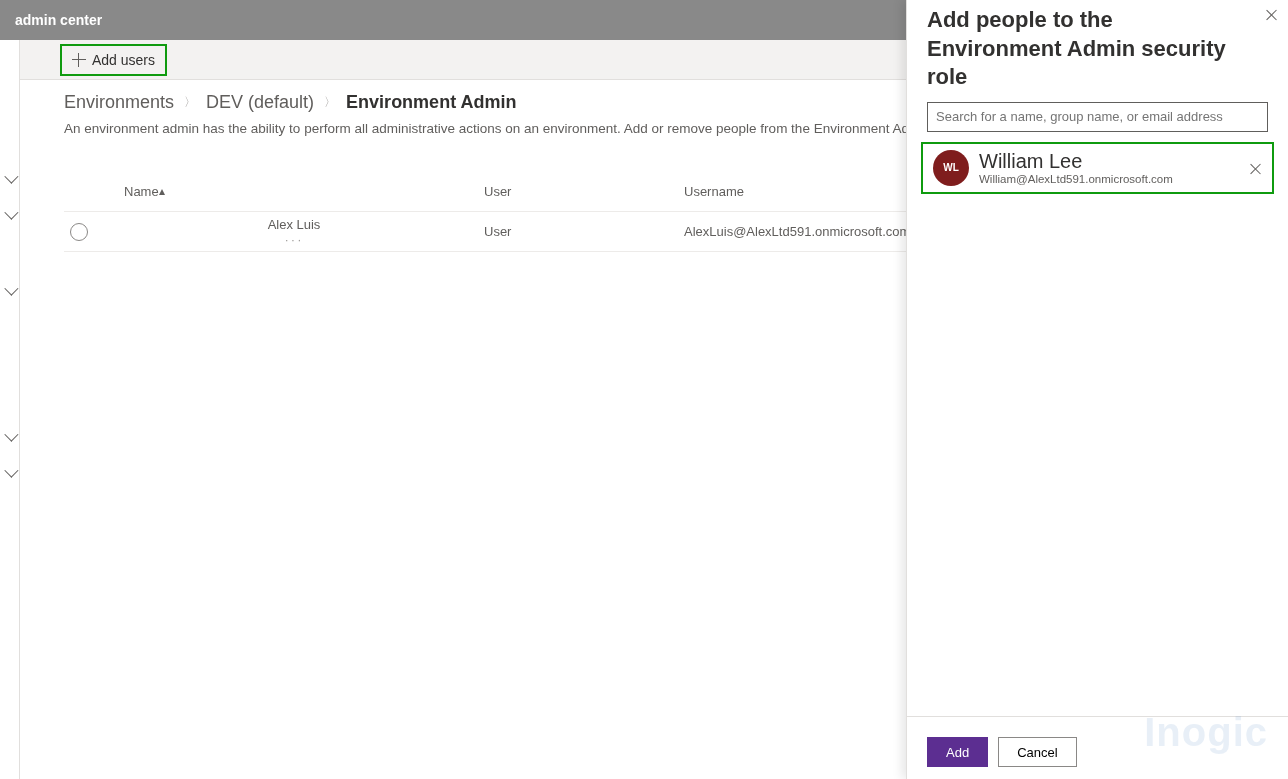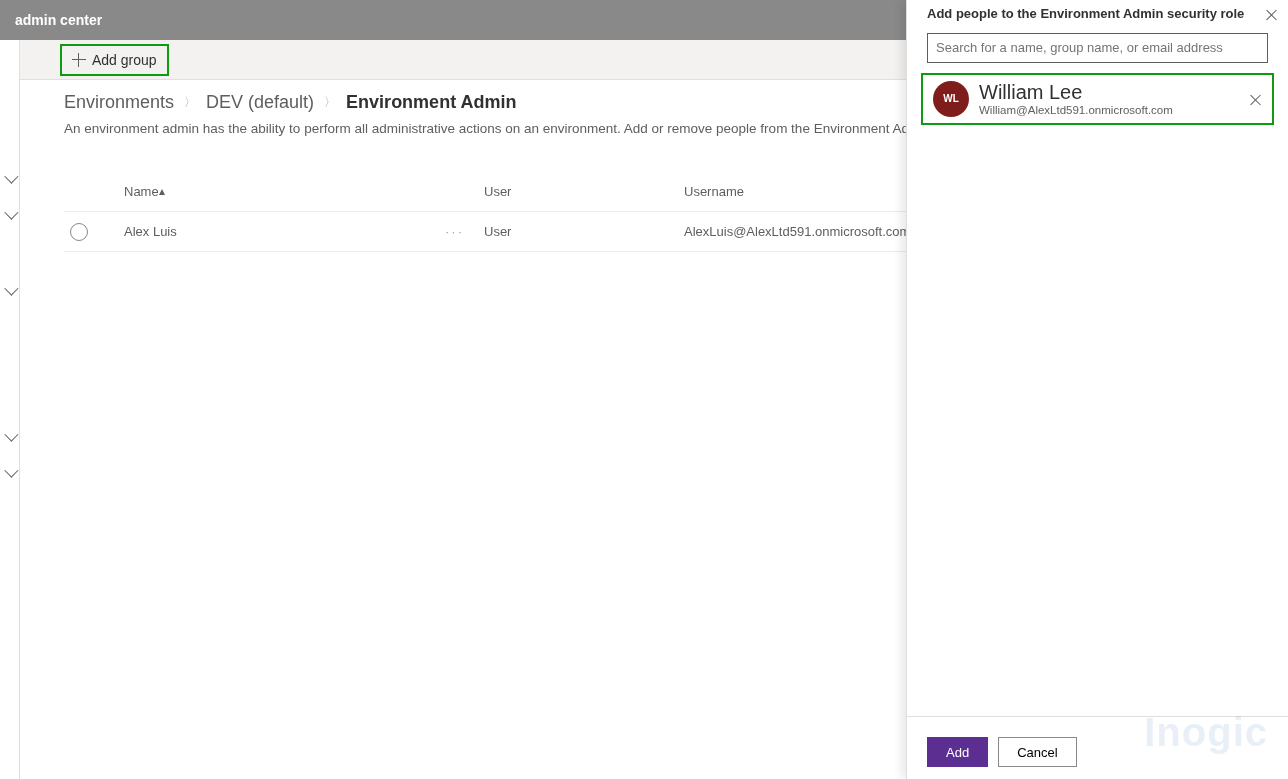--- a/index.html
+++ b/index.html
@@ -124,21 +124,21 @@
     border-left:3px solid transparent;
     border-right:3px solid transparent;
     border-bottom:6px solid #605e5c;
   }
   .trow { font-size: 13px; color: #323130; }
   .trow .sel-circle {
     width:18px;height:18px;border:1px solid #8a8886;border-radius:50%;
     margin-left: 6px;
     cursor:pointer;
   }
-  .trow .name-cell { padding-left:20px; display:flex; align-items:flex-end; justify-content:space-between; padding-right:20px; color:#605e5c;}
+  .trow .name-cell { padding-left:20px; display:flex; align-items:center; justify-content:space-between; padding-right:20px; color:#605e5c;flex-direction:column;}
   .trow .type-cell { color:#605e5c; }
   .trow .user-cell { color:#605e5c; }
   .more-dots { letter-spacing: 2px; color:#a19f9d; cursor:pointer; }
 
   
   .panel {
     position: absolute;
     top: 0;
     right: 0;
     width: 382px;
@@ -147,21 +147,21 @@
     border-left: 1px solid #e1dfdd;
     box-shadow: -4px 0 10px rgba(0,0,0,0.1);
     display: flex;
     flex-direction: column;
   }
   .panel-header {
     padding: 6px 20px 10px;
     position: relative;
   }
   .panel-title {
-    font-size: 13px;
+    font-size: 22px;
     font-weight: 600;
     color: #323130;
     line-height: 1.3;
     padding-right: 18px;
   }
   .panel-close {
     position: absolute;
     right: 6px;
     top: 6px;
     width: 20px; height: 20px;
@@ -268,21 +268,21 @@
     </div>
   <div class="chevron">
       <span class="chevron-down-icon"></span>
     </div>
 </div>
 
 <div class="content">
   <div class="command-bar">
     <button class="add-users-btn">
       <span class="plus-icon"></span>
-      <span>Add group</span>
+      <span>Add users</span>
     </button>
   </div>
 
   <div class="breadcrumbs">
     <span class="link">Environments</span>
     <span class="chev">〉</span>
     <span class="link">DEV (default)</span>
     <span class="chev">〉</span>
     <span class="current">Environment Admin</span>
   </div>

